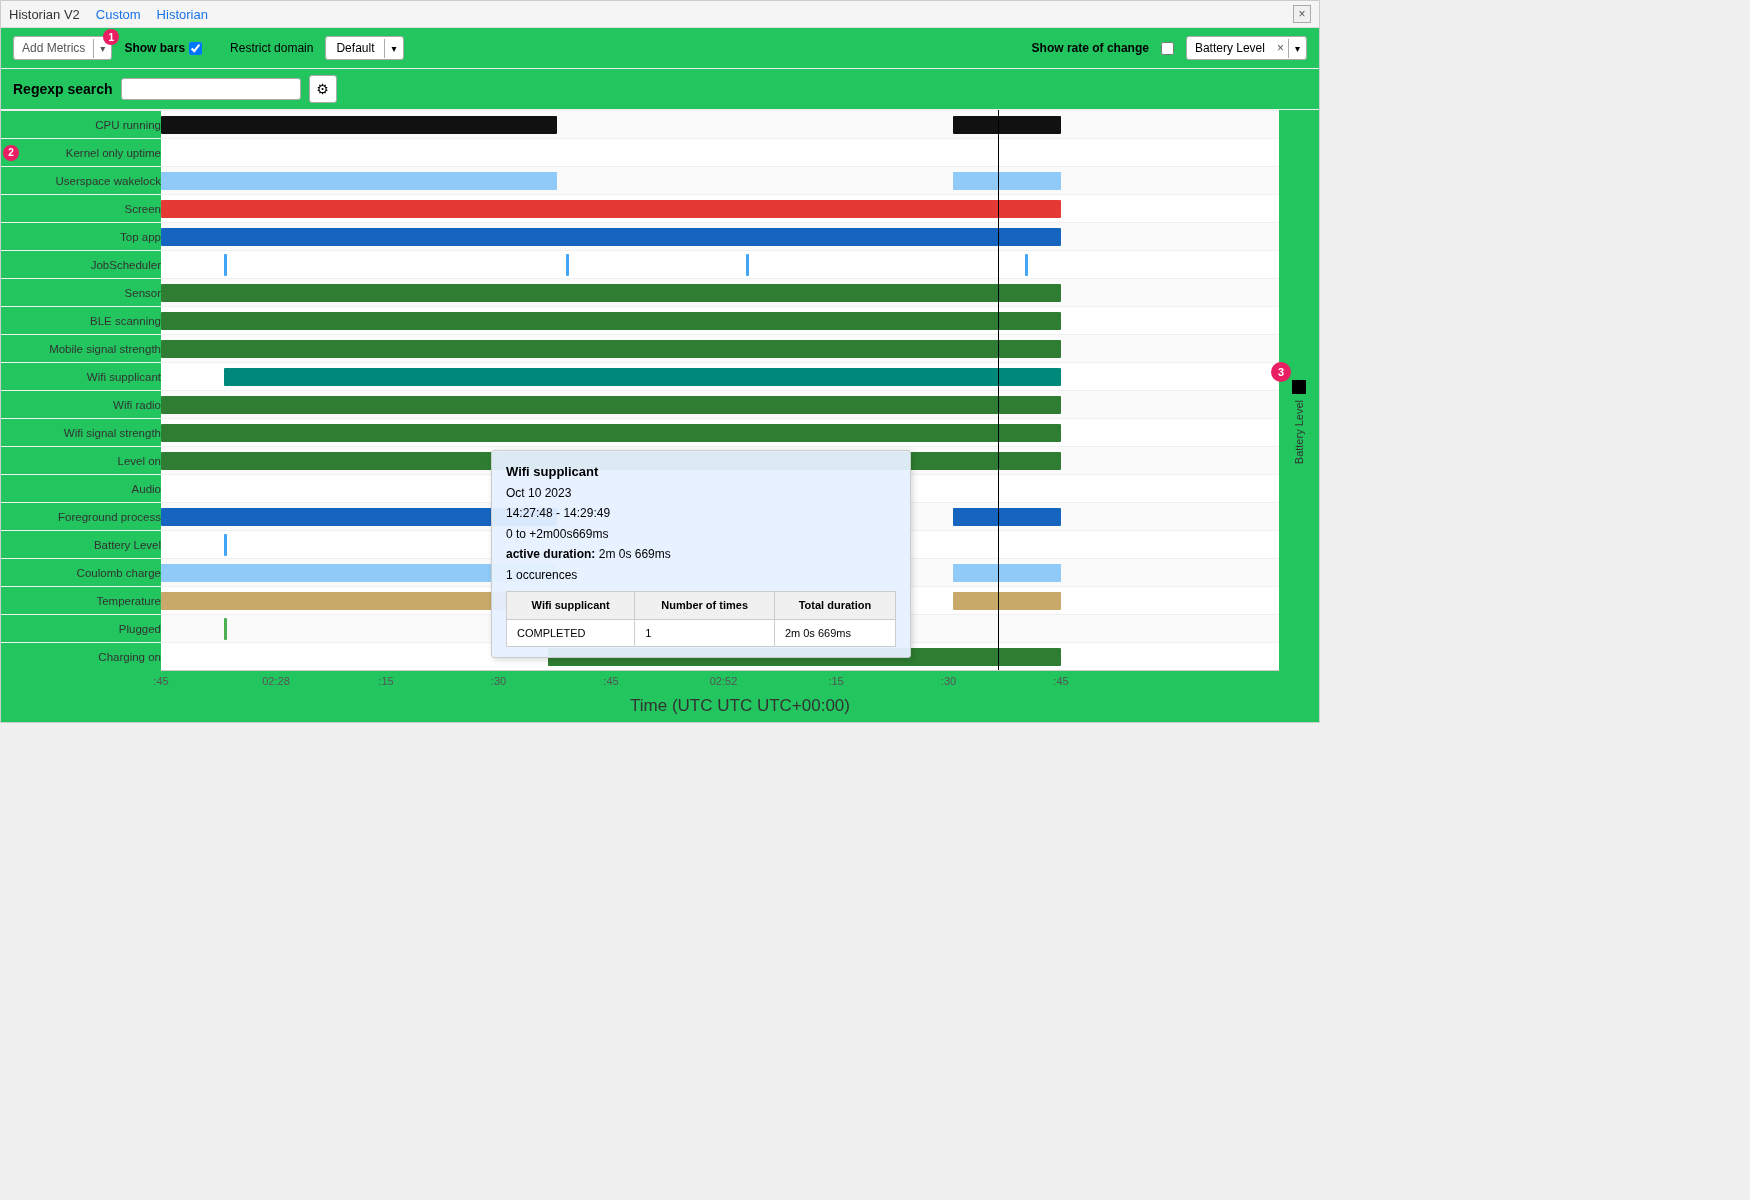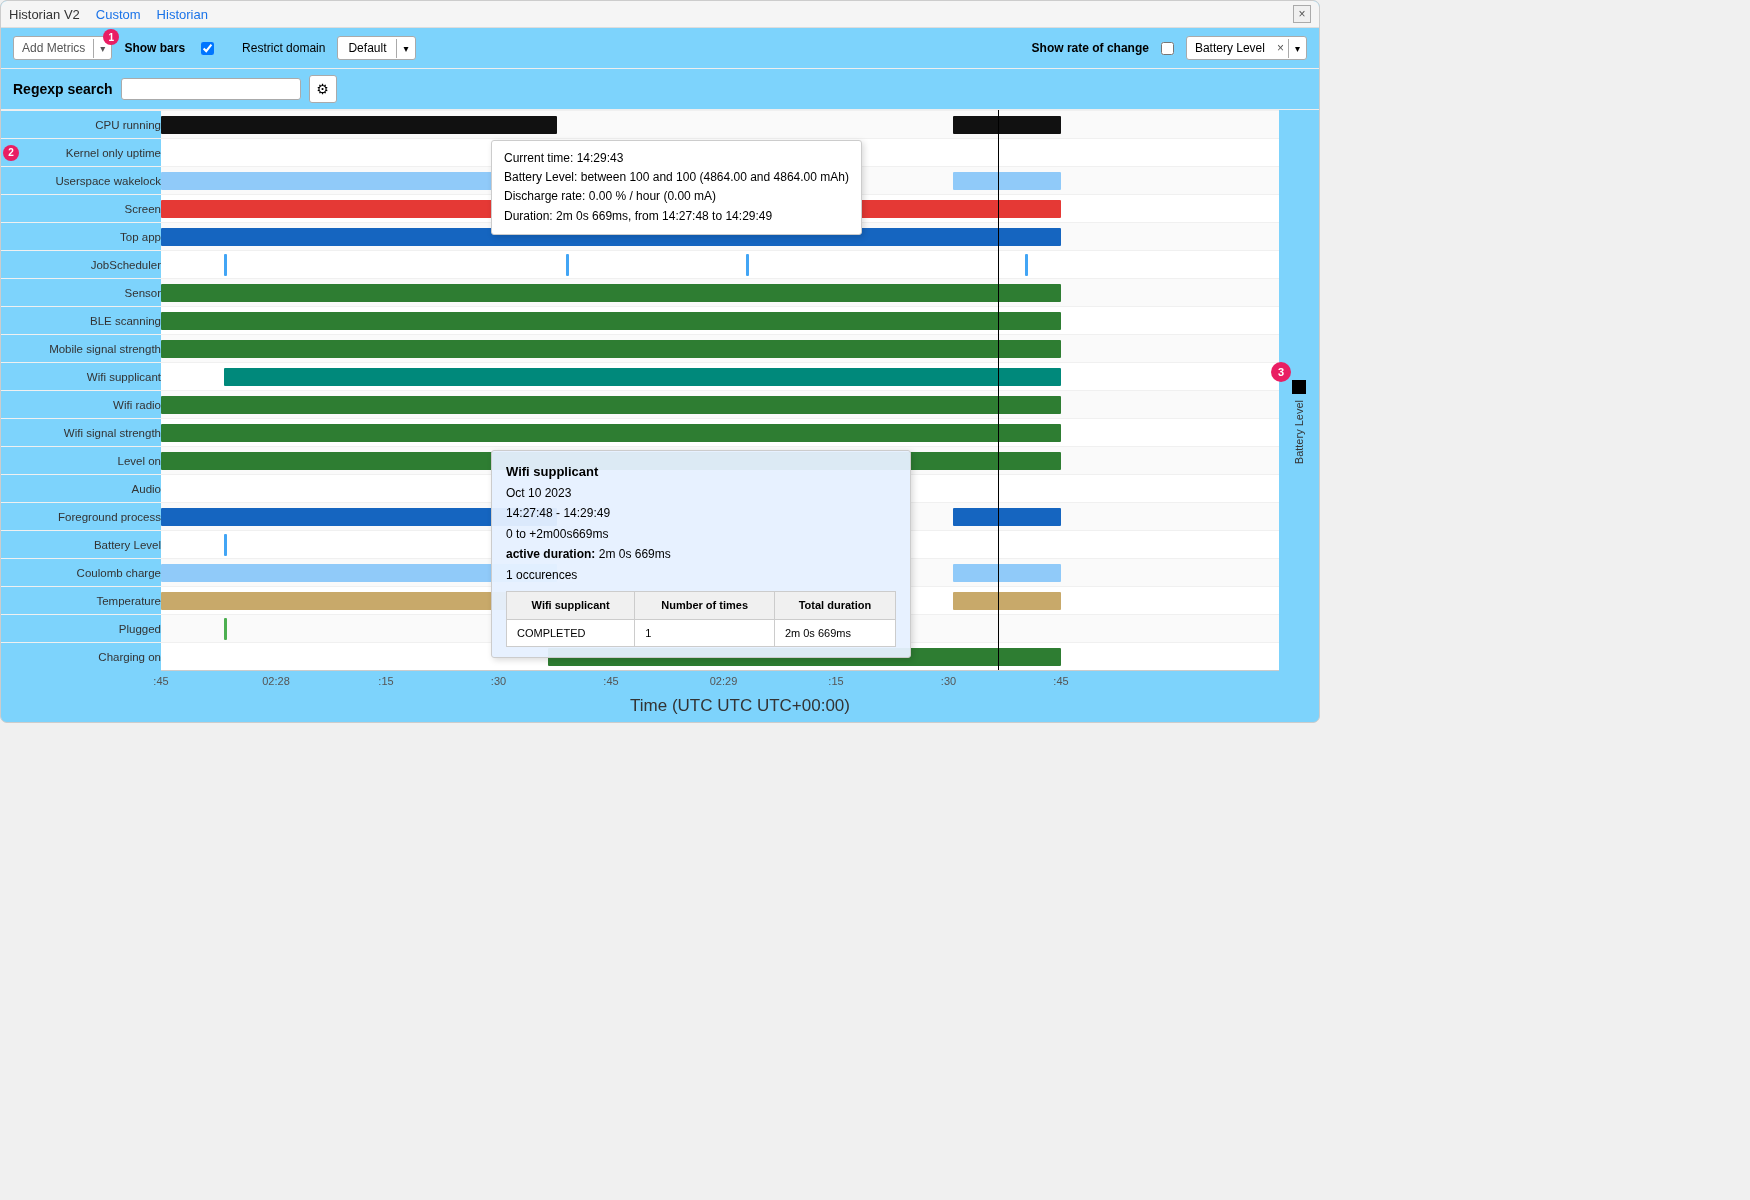--- a/index.html
+++ b/index.html
@@ -1,22 +1,22 @@
 <!DOCTYPE html>
 <html><head>
   <meta charset="utf-8">
   <style>
     * { box-sizing: border-box; margin: 0; padding: 0; }
     body { font-family: Arial, sans-serif; font-size: 12px; background: #f0f0f0; }
     
     .window {
       width: 1320px;
-      background: #7dd3fc;
+      background: #22c55e;
       border: 1px solid #ccc;
-      border-radius: 7px;
+      border-radius: 1px;
       overflow: hidden;
       position: relative;
     }
     
     .title-bar {
       background: #f5f5f5;
       border-bottom: 1px solid #ddd;
       display: flex;
       align-items: center;
       padding: 4px 8px;
@@ -94,21 +94,21 @@
       font-size: 10px;
       display: flex;
       align-items: center;
       justify-content: center;
       font-weight: bold;
     }
     
     .show-bars-label {
       display: flex;
       align-items: center;
-      gap: 16px;
+      gap: 4px;
       font-size: 12px;
       font-weight: bold;
     }
     
     .restrict-domain-label {
       font-size: 12px;
       margin-left: 16px;
     }
     
     .domain-select {
@@ -457,26 +457,20 @@
           <div class="chart-row" style="height: 28px; position: relative;">
             <div style="position: absolute; left: 63px; width: 3px; top: 3px; height: 22px; background: rgb(76, 175, 80); border-radius: 1px;"></div>
           </div>
           <div class="chart-row" style="height: 28px; position: relative;">
             <div style="position: absolute; left: 387px; width: 513px; top: 5px; height: 18px; background: rgb(46, 125, 50); border-radius: 1px;"></div>
           </div>
         </div>
 
       <div class="vertical-line" id="vertical-line" style="height: 560px; left: 837px; top: 0px;"></div>
 
-      <div class="tooltip-top" style="left:330px; top:30px;">
-        <div>Current time: 14:29:43</div>
-        <div>Battery Level: between 100 and 100 (4864.00 and 4864.00 mAh)</div>
-        <div>Discharge rate: 0.00 % / hour (0.00 mA)</div>
-        <div>Duration: 2m 0s 669ms, from 14:27:48 to 14:29:49</div>
-      </div>
 
       <div class="tooltip-bottom" style="left:330px; top:340px;">
         <div style="font-weight:bold; font-size:13px;">Wifi supplicant</div>
         <div>Oct 10 2023</div>
         <div>14:27:48 - 14:29:49</div>
         <div>0 to +2m00s669ms</div>
         <div>
           <span style="font-weight:bold;">active duration:</span>
           <span>2m 0s 669ms</span>
         </div>
@@ -500,21 +494,21 @@
       <div style="position:absolute; right:-12px; top:252px; z-index:30;">
         <span style="display:inline-flex;align-items:center;justify-content:center;background:#e91e63;color:white;border-radius:50%;width:20px;height:20px;font-size:11px;font-weight:bold;">3</span>
       </div>
 
       <div class="x-axis" id="x-axis-container" style="margin-left:0; position:relative; height:24px;text-decoration:underline;">
       <span class="x-label" style="left: 0px;">:45</span>
           <span class="x-label" style="left: 98px; padding-left: 34px;">02:28</span>
           <span class="x-label" style="left: 225px;">:15</span>
           <span class="x-label" style="left: 337.5px;">:30</span>
           <span class="x-label" style="left: 450px;">:45</span>
-          <span class="x-label" style="left: 562.5px;">02:29</span>
+          <span class="x-label" style="left: 562.5px;">02:52</span>
           <span class="x-label" style="left: 675px;">:15</span>
           <span class="x-label" style="left: 787.5px;">:30</span>
           <span class="x-label" style="left: 900px;">:45</span>
         </div>
     </div>
 
 
     <div style="width:40px; flex-shrink:0; display:flex; flex-direction:column; align-items:center; justify-content:center; padding-top:40px;">
       <div style="width:14px;height:14px;background:black;margin-bottom:6px;"></div>
       <div style="writing-mode:vertical-rl;transform:rotate(180deg);font-size:11px;color:#333;">Battery Level</div>

